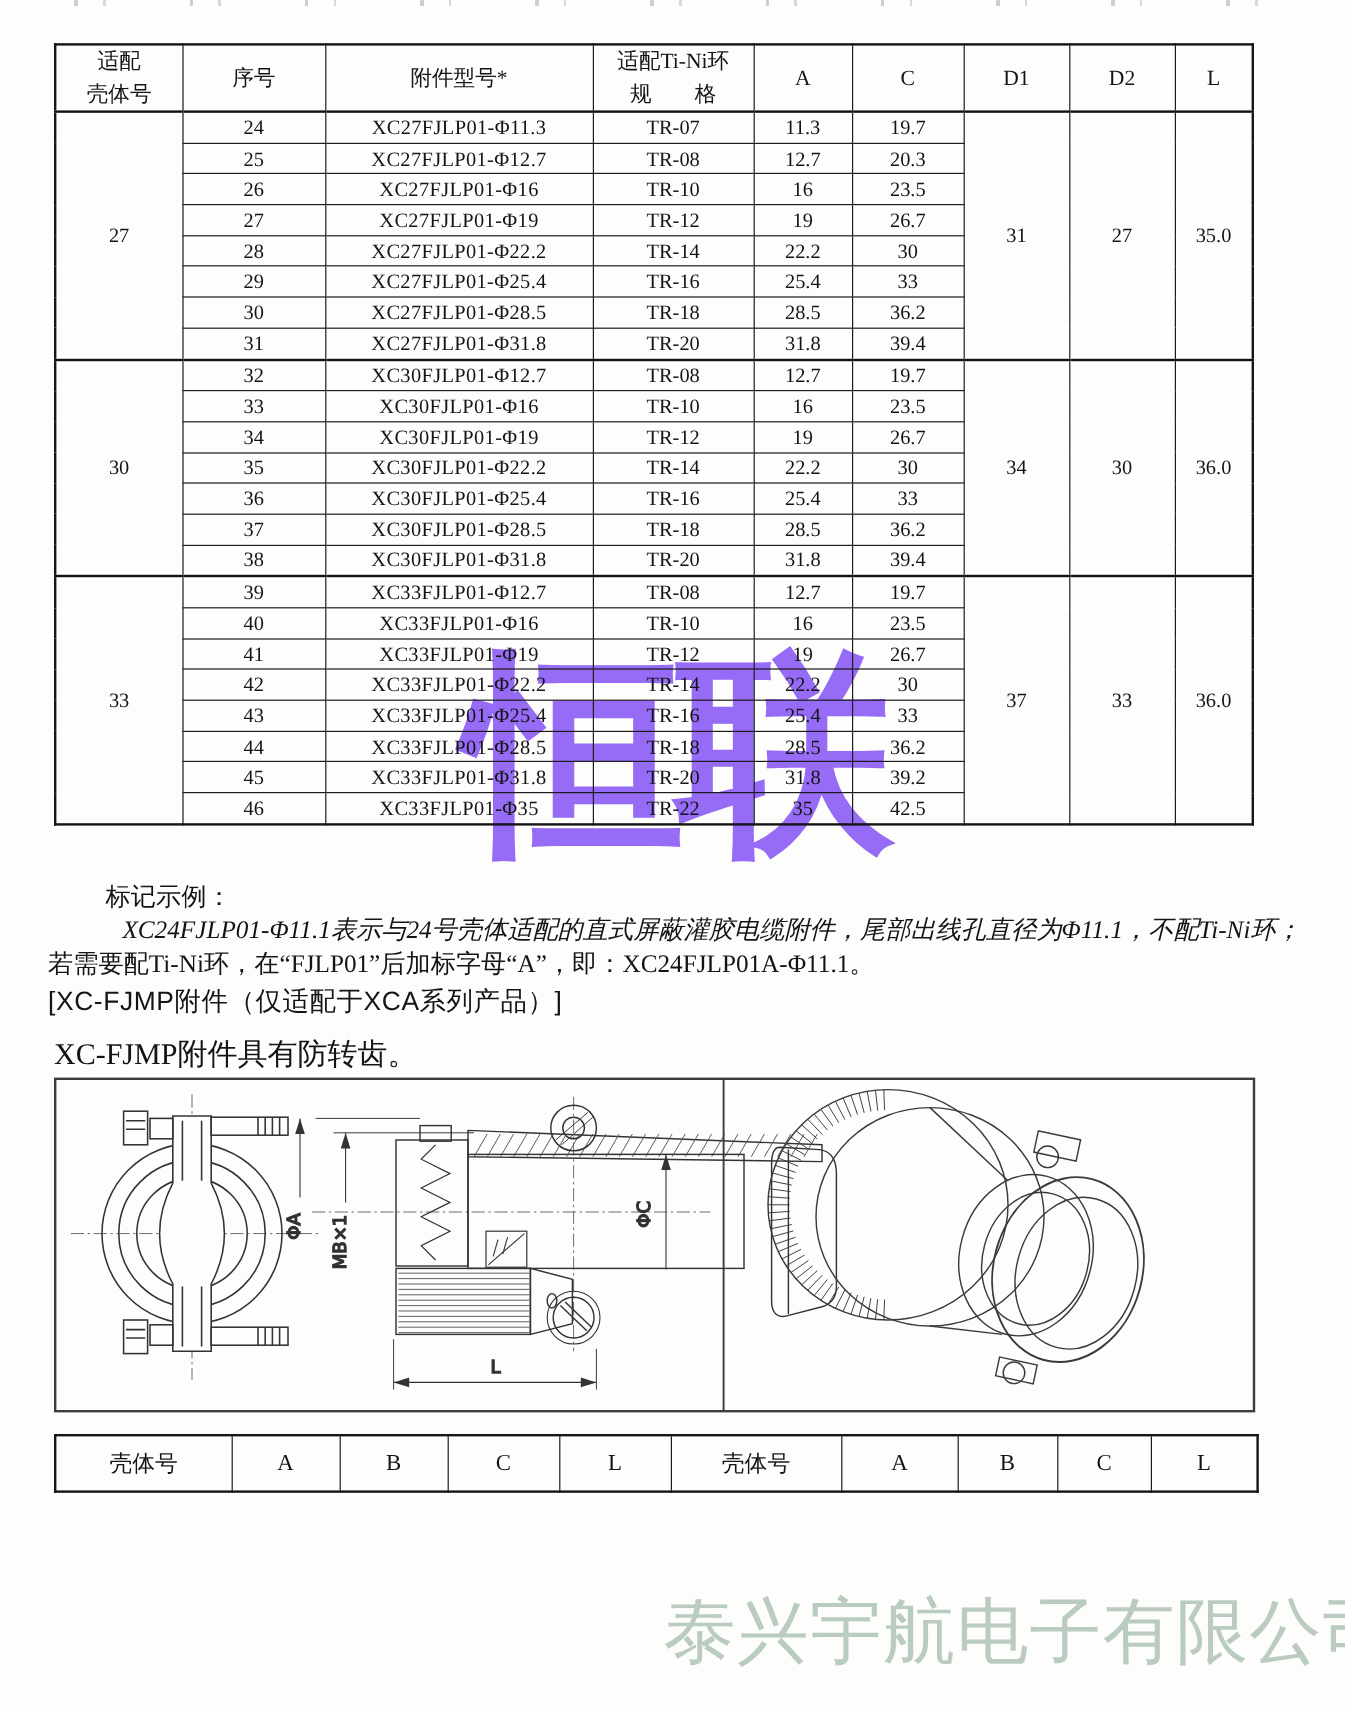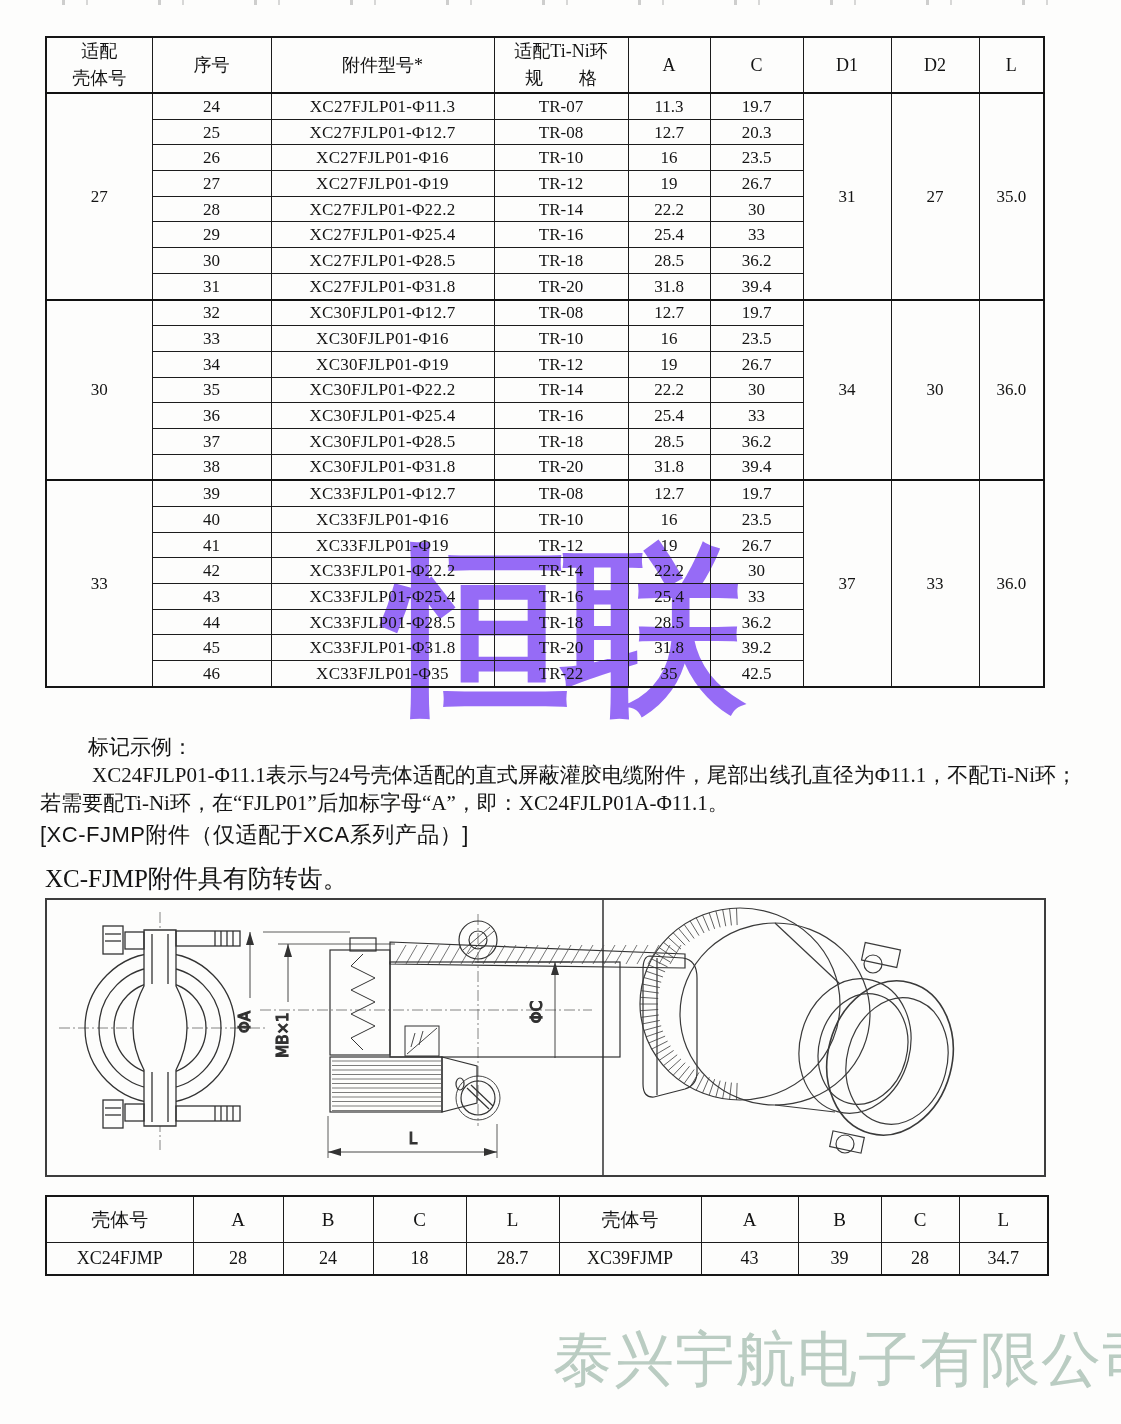--- a/index.html
+++ b/index.html
@@ -27,21 +27,21 @@
   .main-table th{height:54px;font-size:18px;white-space:pre-line;line-height:1.5;}
   .main-table td{height:24.7px;font-size:17px;line-height:1.0;}
   .main-table td.model-cell{letter-spacing:.3px;text-align:center;}
   .main-table tr.group-start td{border-top:2px solid #111;}
   #bottom-table-wrap{left:45px;top:1195px;}
   .bottom-table th{height:45px;font-size:19px;}
   .bottom-table td{height:30.5px;font-size:18px;}
   
   .note-line{position:absolute;font-size:21px;white-space:nowrap;}
   #note-title{left:88px;top:733px;}
-  #note-body1{left:92px;top:761px;}
+  #note-body1{left:102px;top:761px;font-style:italic;}
   #note-body2{left:40px;top:789px;}
   #section-heading{
     position:absolute;left:40px;top:820px;font-size:22px;letter-spacing:.5px;
     font-family:"Liberation Sans","DejaVu Sans",sans-serif;white-space:nowrap;
   }
   #section-sub{position:absolute;left:45px;top:862px;font-size:25px;white-space:nowrap;}
   
   #figure-panel{
     left:45px;top:898px;width:1001px;height:279px;
     border:2px solid #3d3d3d;box-sizing:border-box;background:transparent;
@@ -504,27 +504,15 @@
           <th>C</th>
           <th>L</th>
           <th>壳体号</th>
           <th>A</th>
           <th>B</th>
           <th>C</th>
           <th>L</th>
         </tr>
       </thead>
     <tbody id="bottom-tbody">
-        <tr>
-          <td>XC24FJMP</td>
-          <td>28</td>
-          <td>24</td>
-          <td>18</td>
-          <td>28.7</td>
-          <td>XC39FJMP</td>
-          <td>43</td>
-          <td>39</td>
-          <td>28</td>
-          <td>34.7</td>
-        </tr>
       </tbody>
   </table>
 </div>
 
 </body></html>

